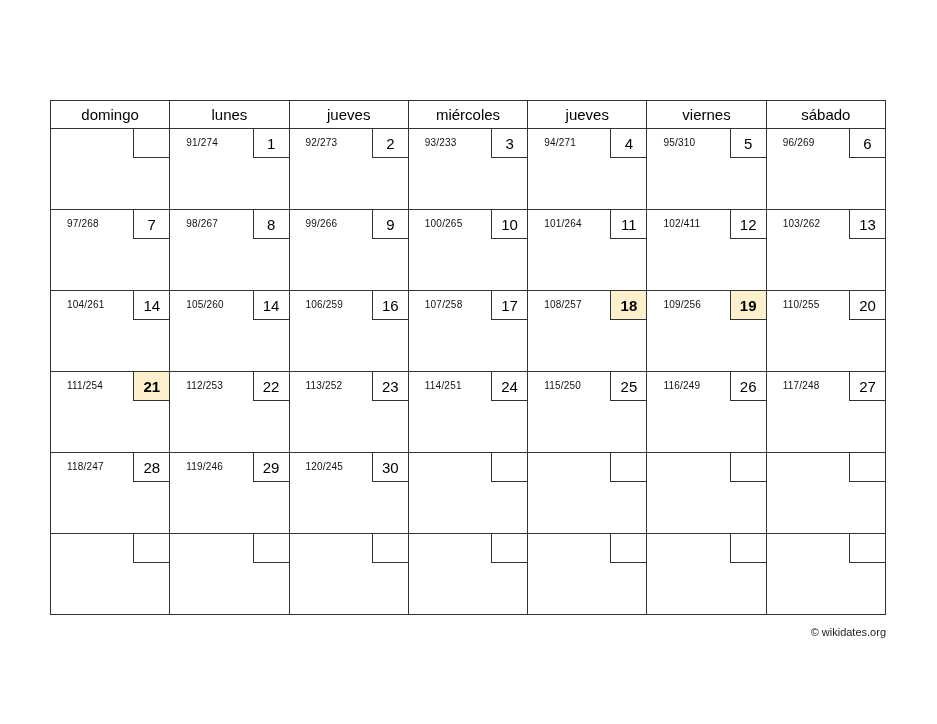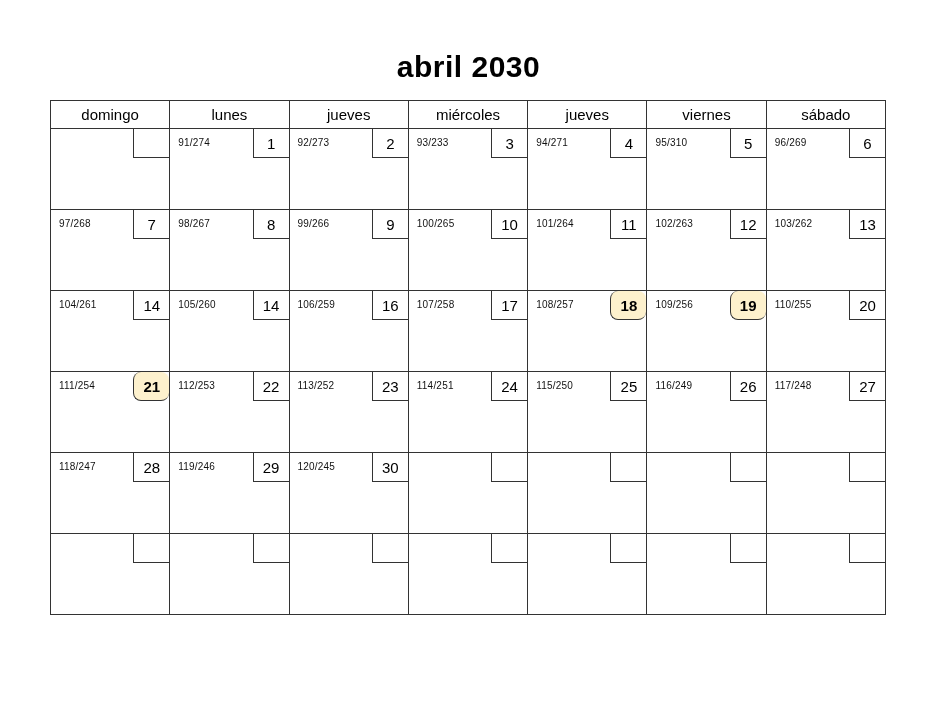--- a/index.html
+++ b/index.html
@@ -69,47 +69,45 @@
     border-bottom: 1px solid #333333;
     box-sizing: border-box;
     display: flex;
     align-items: center;
     justify-content: center;
     font-size: 15px;
   }
   .daynum-box.highlight {
     background: #fdf1cd;
     font-weight: bold;
-    border-radius: 8px;
   }
   .doy {
     position: absolute;
     top: 8px;
-    left: 8px;
+    left: 16px;
     font-size: 10px;
     color: #111111;
     letter-spacing: 0.2px;
     text-align: right;
   }
   .credit {
     position: absolute;
     left: 0;
     top: 626px;
     width: 886px;
     text-align: right;
     font-size: 11px;
     color: #222222;
   }
 </style>
 </head>
 <body>
 
 <div class="page">
 
-  <div class="title">abril 2030</div>
 
   <table class="calendar">
     <thead>
       <tr>
         <th>domingo</th>
         <th>lunes</th>
         <th>jueves</th>
         <th>miércoles</th>
         <th>jueves</th>
         <th>viernes</th>
@@ -189,21 +187,21 @@
             </div>
           </td>
         <td>
             <div class="cell-inner">
               <span class="doy">101/264</span>
               <span class="daynum-box">11</span>
             </div>
           </td>
         <td>
             <div class="cell-inner">
-              <span class="doy">102/263</span>
+              <span class="doy">102/411</span>
               <span class="daynum-box">12</span>
             </div>
           </td>
         <td>
             <div class="cell-inner">
               <span class="doy">103/262</span>
               <span class="daynum-box">13</span>
             </div>
           </td>
       </tr>
@@ -384,14 +382,15 @@
             <div class="cell-inner">
               <span class="doy"></span>
               <span class="daynum-box"></span>
             </div>
           </td>
       </tr>
 
     </tbody>
   </table>
 
+  <div class="credit">© wikidates.org</div>
 
 </div>
 
 </body></html>

